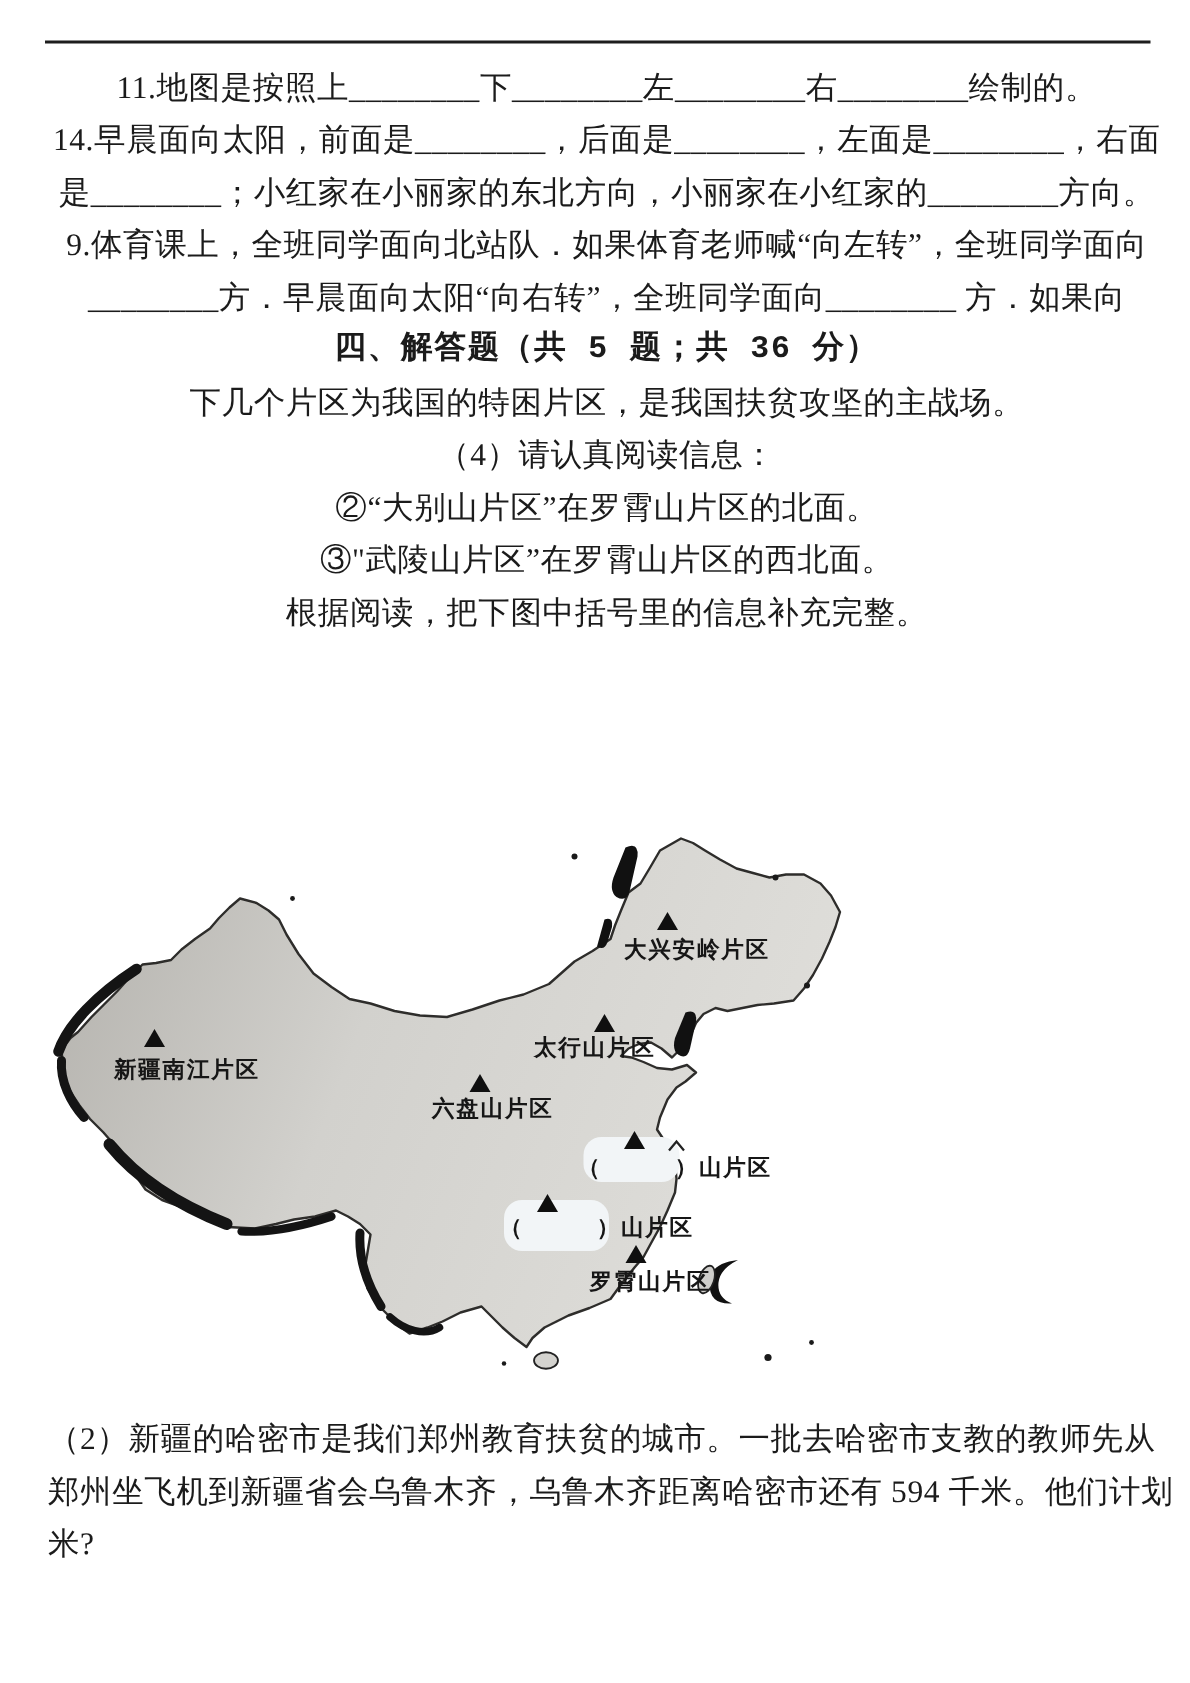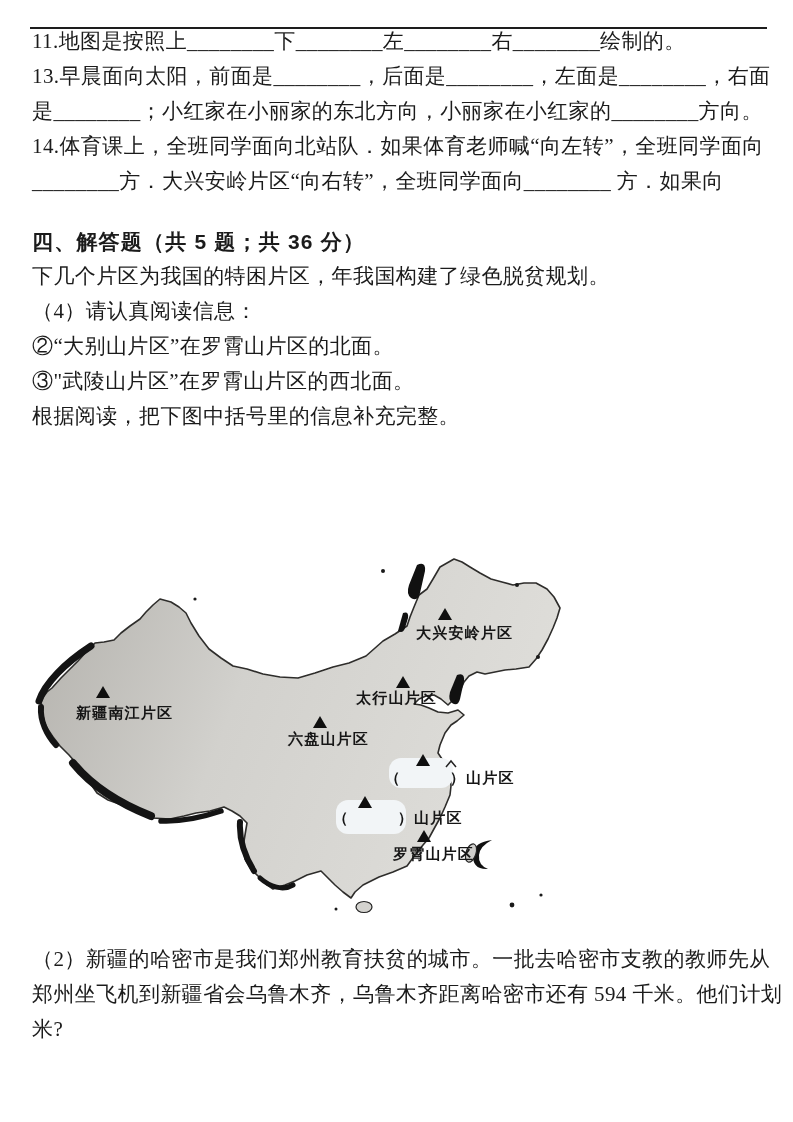--- a/index.html
+++ b/index.html
@@ -10,47 +10,47 @@
   }
   .rule-top{
     position:absolute;left:30px;top:27px;width:737px;height:0;
     border-top:2.5px solid #1d1d1d;
   }
   .block{
     position:absolute;left:32px;width:745px;
     font-size:21px;line-height:35px;letter-spacing:0.4px;
     white-space:nowrap;
   }
-  #block-top{top:24px;}
+  #block-top{top:41px;text-align:center;}
   #block-bottom{top:942px;}
   .line{height:35px;}
   .section-header{
-    font-family:Liberation Sans, sans-serif;
-    font-weight:bold;letter-spacing:1.2px;margin-top:25px;
+    font-family:Liberation Mono, monospace;
+    font-weight:bold;letter-spacing:1.2px;
   }
   .map-wrap{position:absolute;left:33px;top:555px;width:530px;height:363px;}
   .map-wrap svg{display:block;}
   .map-label{
     font-family:"Liberation Serif","DejaVu Serif",serif;
     font-weight:600;font-size:15px;letter-spacing:1.2px;fill:#161616;
   }
 </style>
 </head>
 <body>
 
 <div class="rule-top"></div>
 
 <div id="block-top" class="block">
   <div class="line">11.地图是按照上________下________左________右________绘制的。</div>
-  <div class="line">13.早晨面向太阳，前面是________，后面是________，左面是________，右面</div>
+  <div class="line">14.早晨面向太阳，前面是________，后面是________，左面是________，右面</div>
   <div class="line">是________；小红家在小丽家的东北方向，小丽家在小红家的________方向。</div>
-  <div class="line">14.体育课上，全班同学面向北站队．如果体育老师喊“向左转”，全班同学面向</div>
-  <div class="line">________方．大兴安岭片区“向右转”，全班同学面向________ 方．如果向</div>
+  <div class="line">9.体育课上，全班同学面向北站队．如果体育老师喊“向左转”，全班同学面向</div>
+  <div class="line">________方．早晨面向太阳“向右转”，全班同学面向________ 方．如果向</div>
   <div class="line section-header">四、解答题（共 5 题；共 36 分）</div>
-  <div class="line">下几个片区为我国的特困片区，年我国构建了绿色脱贫规划。</div>
+  <div class="line">下几个片区为我国的特困片区，是我国扶贫攻坚的主战场。</div>
   <div class="line">（4）请认真阅读信息：</div>
   <div class="line">②“大别山片区”在罗霄山片区的北面。</div>
   <div class="line">③"武陵山片区”在罗霄山片区的西北面。</div>
   <div class="line">根据阅读，把下图中括号里的信息补充完整。</div>
 </div>
 
 <div class="map-wrap">
 <svg viewBox="0 0 530 363" width="530" height="363" xmlns="http://www.w3.org/2000/svg">
   <defs>
     <linearGradient id="shade" x1="0" y1="0" x2="1" y2="0.25">

